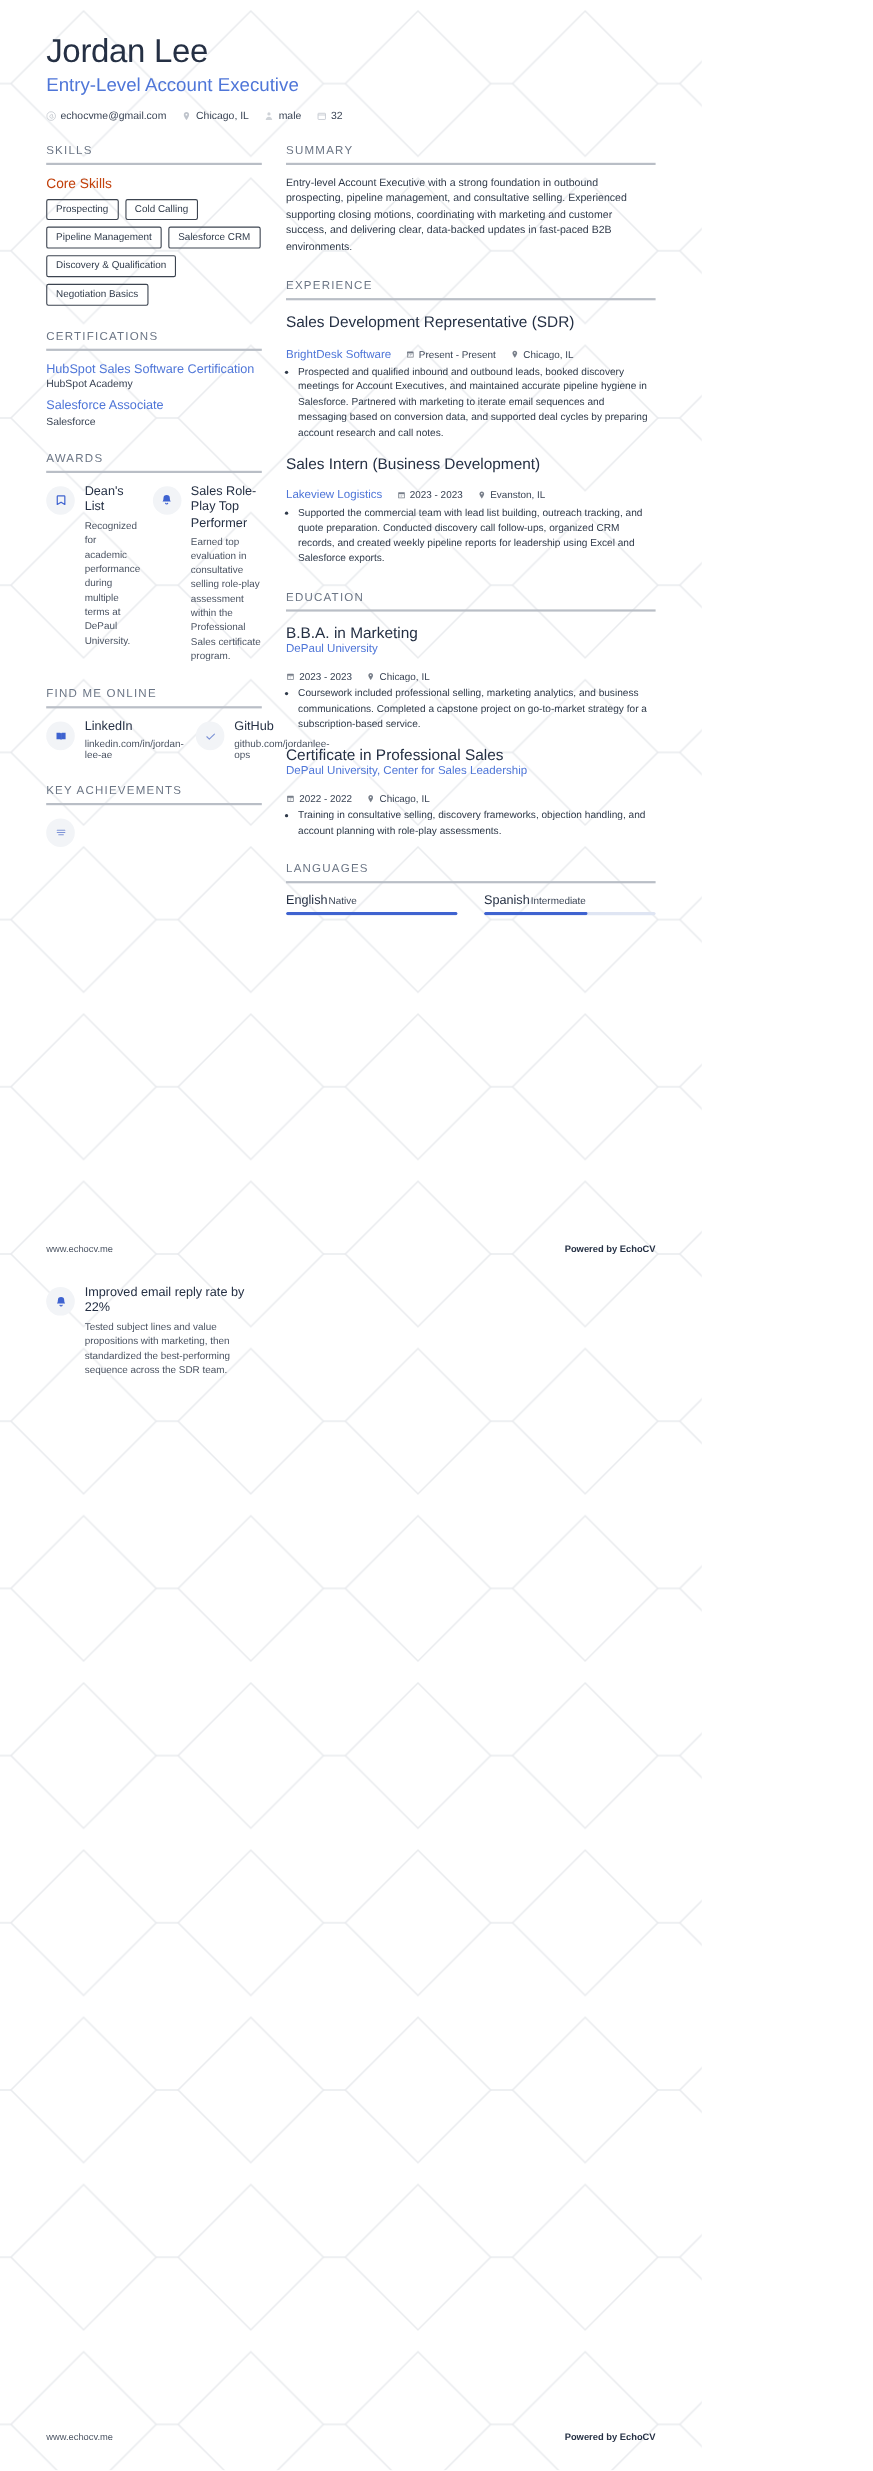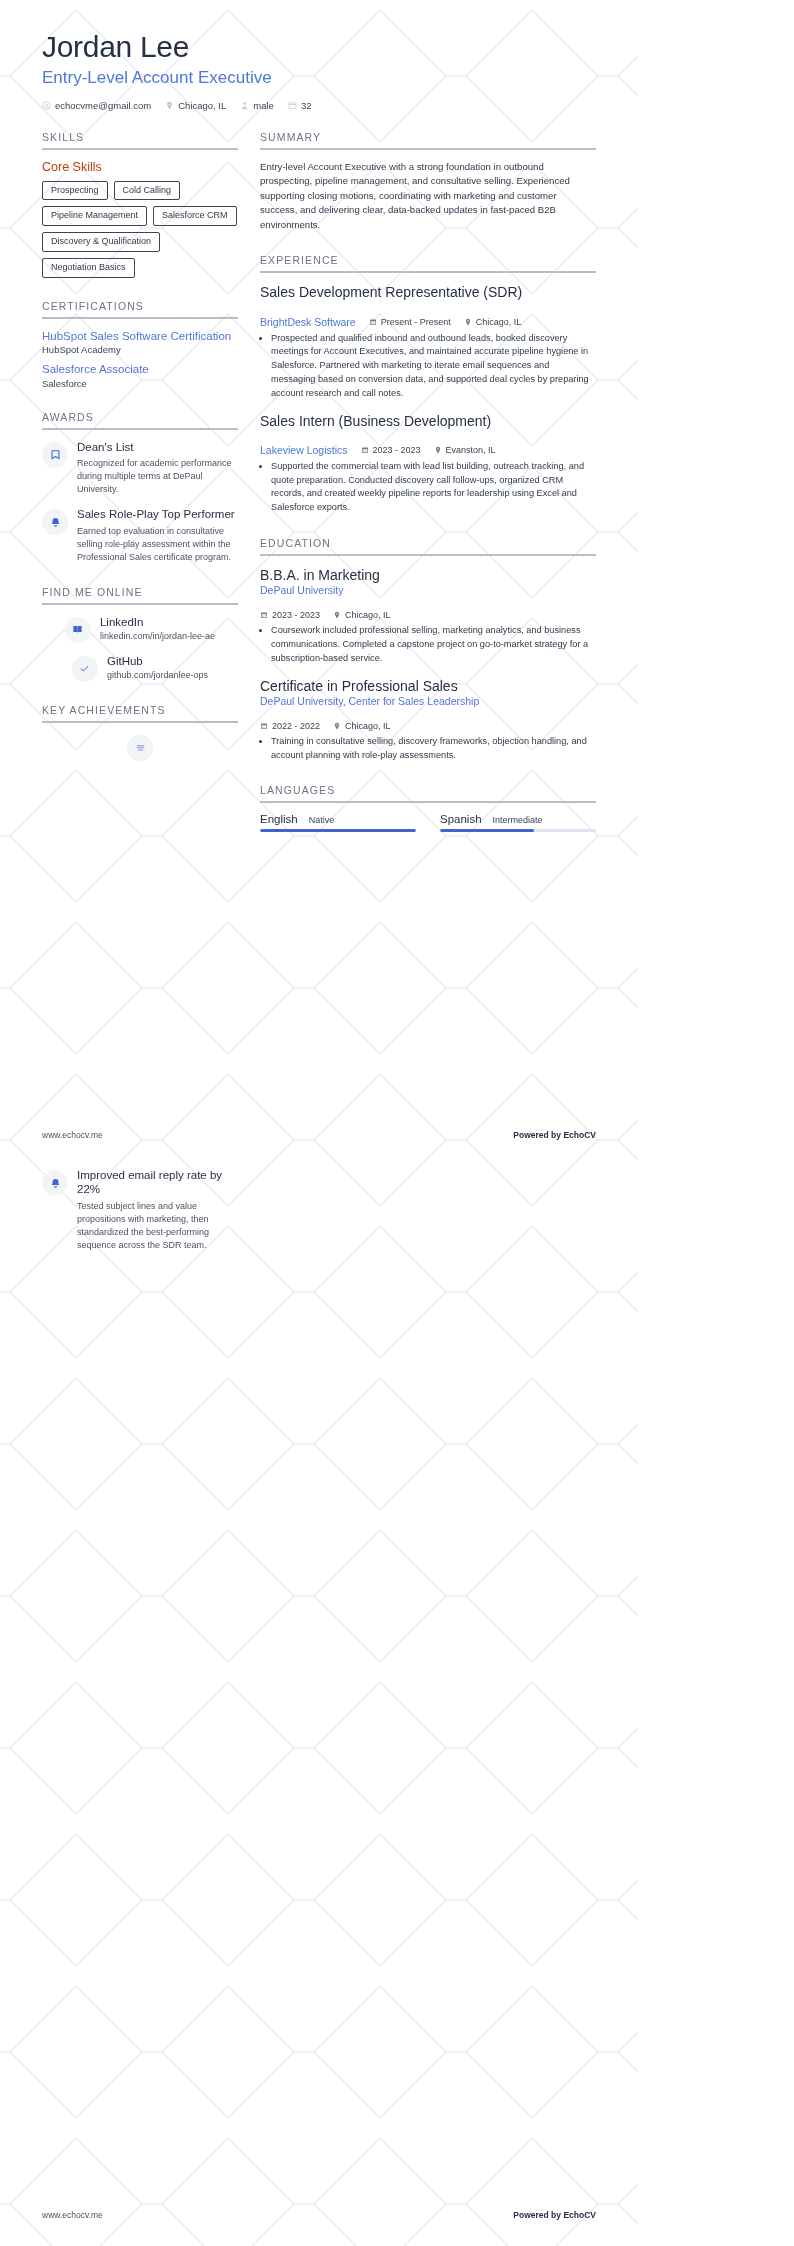--- a/index.html
+++ b/index.html
@@ -95,21 +95,21 @@
     line-height: 1.1;
     background: transparent;
   }
 
   
   .cert { margin-bottom: 7px; }
   .cert-name { font-size: 11.5px; color: #4f76d8; line-height: 1.25; }
   .cert-issuer { font-size: 9.5px; color: #3a4455; margin-top: 1px; }
 
   
-  .ilist { display: flex; flex-direction: column; gap: 11px; align-items: center; }
+  .ilist { display: flex; flex-direction: row; gap: 11px; }
   .irow { display: flex; gap: 9px; align-items: flex-start; }
   .ibadge {
     width: 26px; height: 26px; flex: 0 0 26px;
     border-radius: 50%;
     background: #f2f4f7;
     display: flex; align-items: center; justify-content: center;
     margin-top: 2px;
   }
   .ibadge svg { width: 11px; height: 11px; display: block; }
   .ibody { flex: 1 1 auto; min-width: 0; }
@@ -132,21 +132,21 @@
   .meta-item .ico svg { width: 100%; height: 100%; display: block; }
   .bullets { margin: 4px 0 0 0; padding-left: 11px; }
   .bullets li {
     font-size: 9.2px; line-height: 1.5; color: #2f3a4a;
     margin-bottom: 2px;
   }
 
   
   .lang-grid { display: flex; gap: 24px; }
   .lang { flex: 1 1 0; min-width: 0; }
-  .lang-head { display: flex; align-items: baseline; gap: 11px; }
+  .lang-head { display: flex; align-items: baseline; gap: 1px; }
   .lang-name { font-size: 11.5px; color: #253044; }
   .lang-level { font-size: 9px; color: #3a4455; }
   .lang-bar {
     margin-top: 4px; height: 3px; width: 100%;
     background: #dfe5f3; border-radius: 2px; overflow: hidden;
   }
   .lang-fill { height: 100%; background: #3f63d0; border-radius: 2px; }
 
   
   .pfooter {

